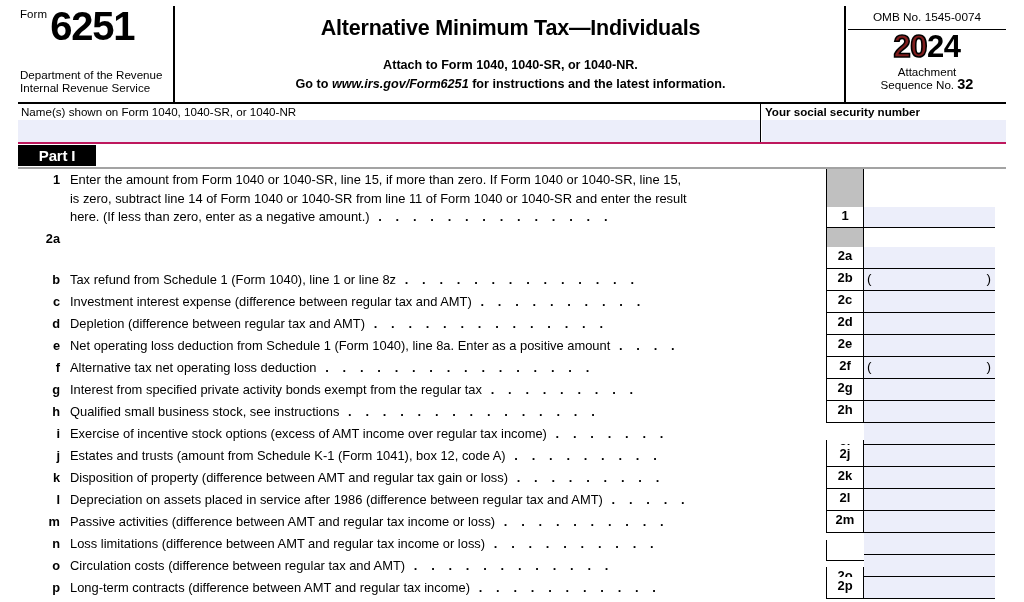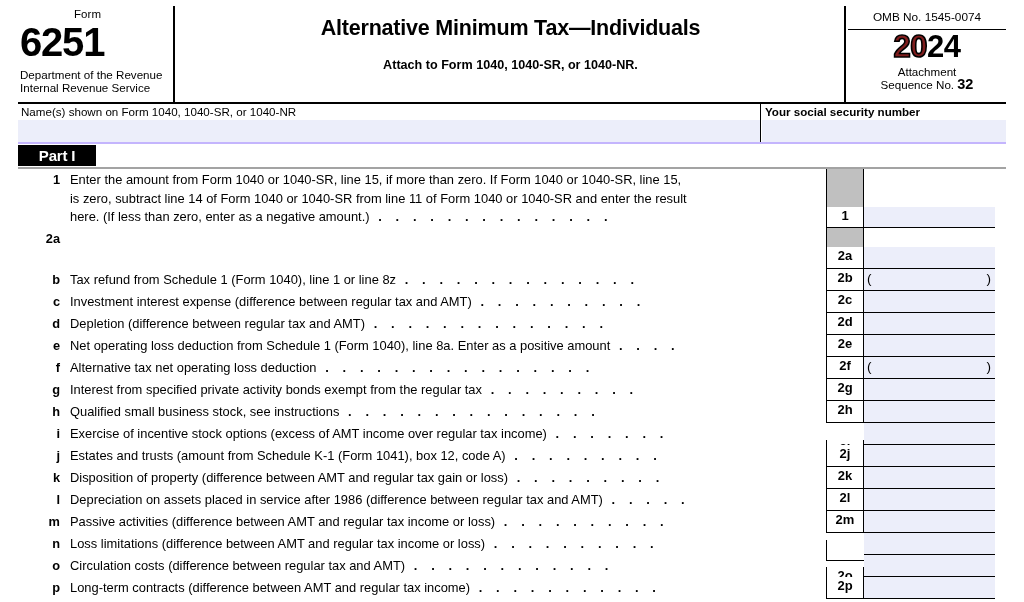--- a/index.html
+++ b/index.html
@@ -5,21 +5,21 @@
   html,body{margin:0;padding:0;background:#fff;}
   body{width:1024px;height:602px;font-family:"Liberation Sans",sans-serif;color:#000;
        -webkit-font-smoothing:antialiased;}
   .form{position:relative;width:1024px;height:602px;overflow:hidden;}
 
   
   .hdr{position:absolute;left:18px;top:6px;width:988px;height:98px;
        border-bottom:2px solid #000;box-sizing:border-box;}
   .hdr-left{position:absolute;left:0;top:0;width:157px;height:96px;
             border-right:2px solid #000;box-sizing:border-box;}
-  .form-no-row{position:absolute;left:2px;top:2px;display:flex;align-items:flex-end;flex-direction:column;}
+  .form-no-row{position:absolute;left:2px;top:2px;display:flex;}
   .lbl-form{font-size:11.5px;letter-spacing:.1px;padding-bottom:4px;padding-right:3px;}
   .form-num{font-size:40px;font-weight:bold;line-height:.92;letter-spacing:-1.2px;}
   .dept{position:absolute;left:2px;top:62px;font-size:11.6px;line-height:13.4px;}
 
   .hdr-center{position:absolute;left:159px;top:0;width:669px;height:96px;
               border-right:2px solid #000;box-sizing:border-box;text-align:center;}
   .title-main{margin-top:10px;font-size:21.5px;font-weight:bold;letter-spacing:-.2px;}
   .attach-to{margin-top:17px;font-size:12.6px;font-weight:bold;}
   .goto{margin-top:5px;font-size:12.6px;font-weight:bold;}
   .goto i{font-style:italic;}
@@ -28,21 +28,21 @@
   .omb{font-size:11.8px;text-align:center;padding-top:4px;}
   .omb-rule{position:absolute;left:0;top:23px;width:158px;border-top:1px solid #000;}
   .yearblk{position:absolute;left:0;top:24px;width:158px;text-align:center;}
   .year{font-size:31px;font-weight:bold;line-height:34px;letter-spacing:-.5px;}
   .year .hollow{color:#7f1d1d;-webkit-text-stroke:1.6px #000;}
   .attach-seq{font-size:11.6px;line-height:13.2px;margin-top:1px;}
   .attach-seq b{font-size:14.5px;font-weight:bold;}
 
   
   .namerow{position:absolute;left:18px;top:104px;width:988px;height:40px;
-           border-bottom:2px solid #c4b5fd;box-sizing:border-box;}
+           border-bottom:2px solid #be185d;box-sizing:border-box;}
   .name-cell{position:absolute;left:0;top:0;width:743px;height:38px;
              border-right:1px solid #000;box-sizing:border-box;}
   .ssn-cell{position:absolute;left:744px;top:0;width:244px;height:38px;}
   .cap{font-size:11.6px;font-weight:bold;padding:1px 0 0 3px;}
   .cap.reg{font-weight:normal;}
   .fill{position:absolute;left:0;right:0;top:16px;bottom:0;background:#eceefa;}
   .name-cell .fill{left:0;right:0;}
 
   
   .partbar{position:absolute;left:18px;top:145px;width:988px;height:24px;
@@ -89,20 +89,23 @@
       </div>
       <div class="dept">
         <div>Department of the Revenue</div>
         <div>Internal Revenue Service</div>
       </div>
     </div>
 
     <div class="hdr-center">
       <div class="title-main">Alternative Minimum Tax—Individuals</div>
       <div class="attach-to">Attach to Form 1040, 1040-SR, or 1040-NR.</div>
+      <div class="goto">
+        <span>Go to </span><i>www.irs.gov/Form6251</i><span> for instructions and the latest information.</span>
+      </div>
     </div>
 
     <div class="hdr-right">
       <div class="omb">OMB No. 1545-0074</div>
       <div class="omb-rule"></div>
       <div class="yearblk">
         <div class="year"><span class="hollow">20</span><span>24</span></div>
         <div class="attach-seq">
           <div>Attachment</div>
           <div><span>Sequence No. </span><b>32</b></div>

